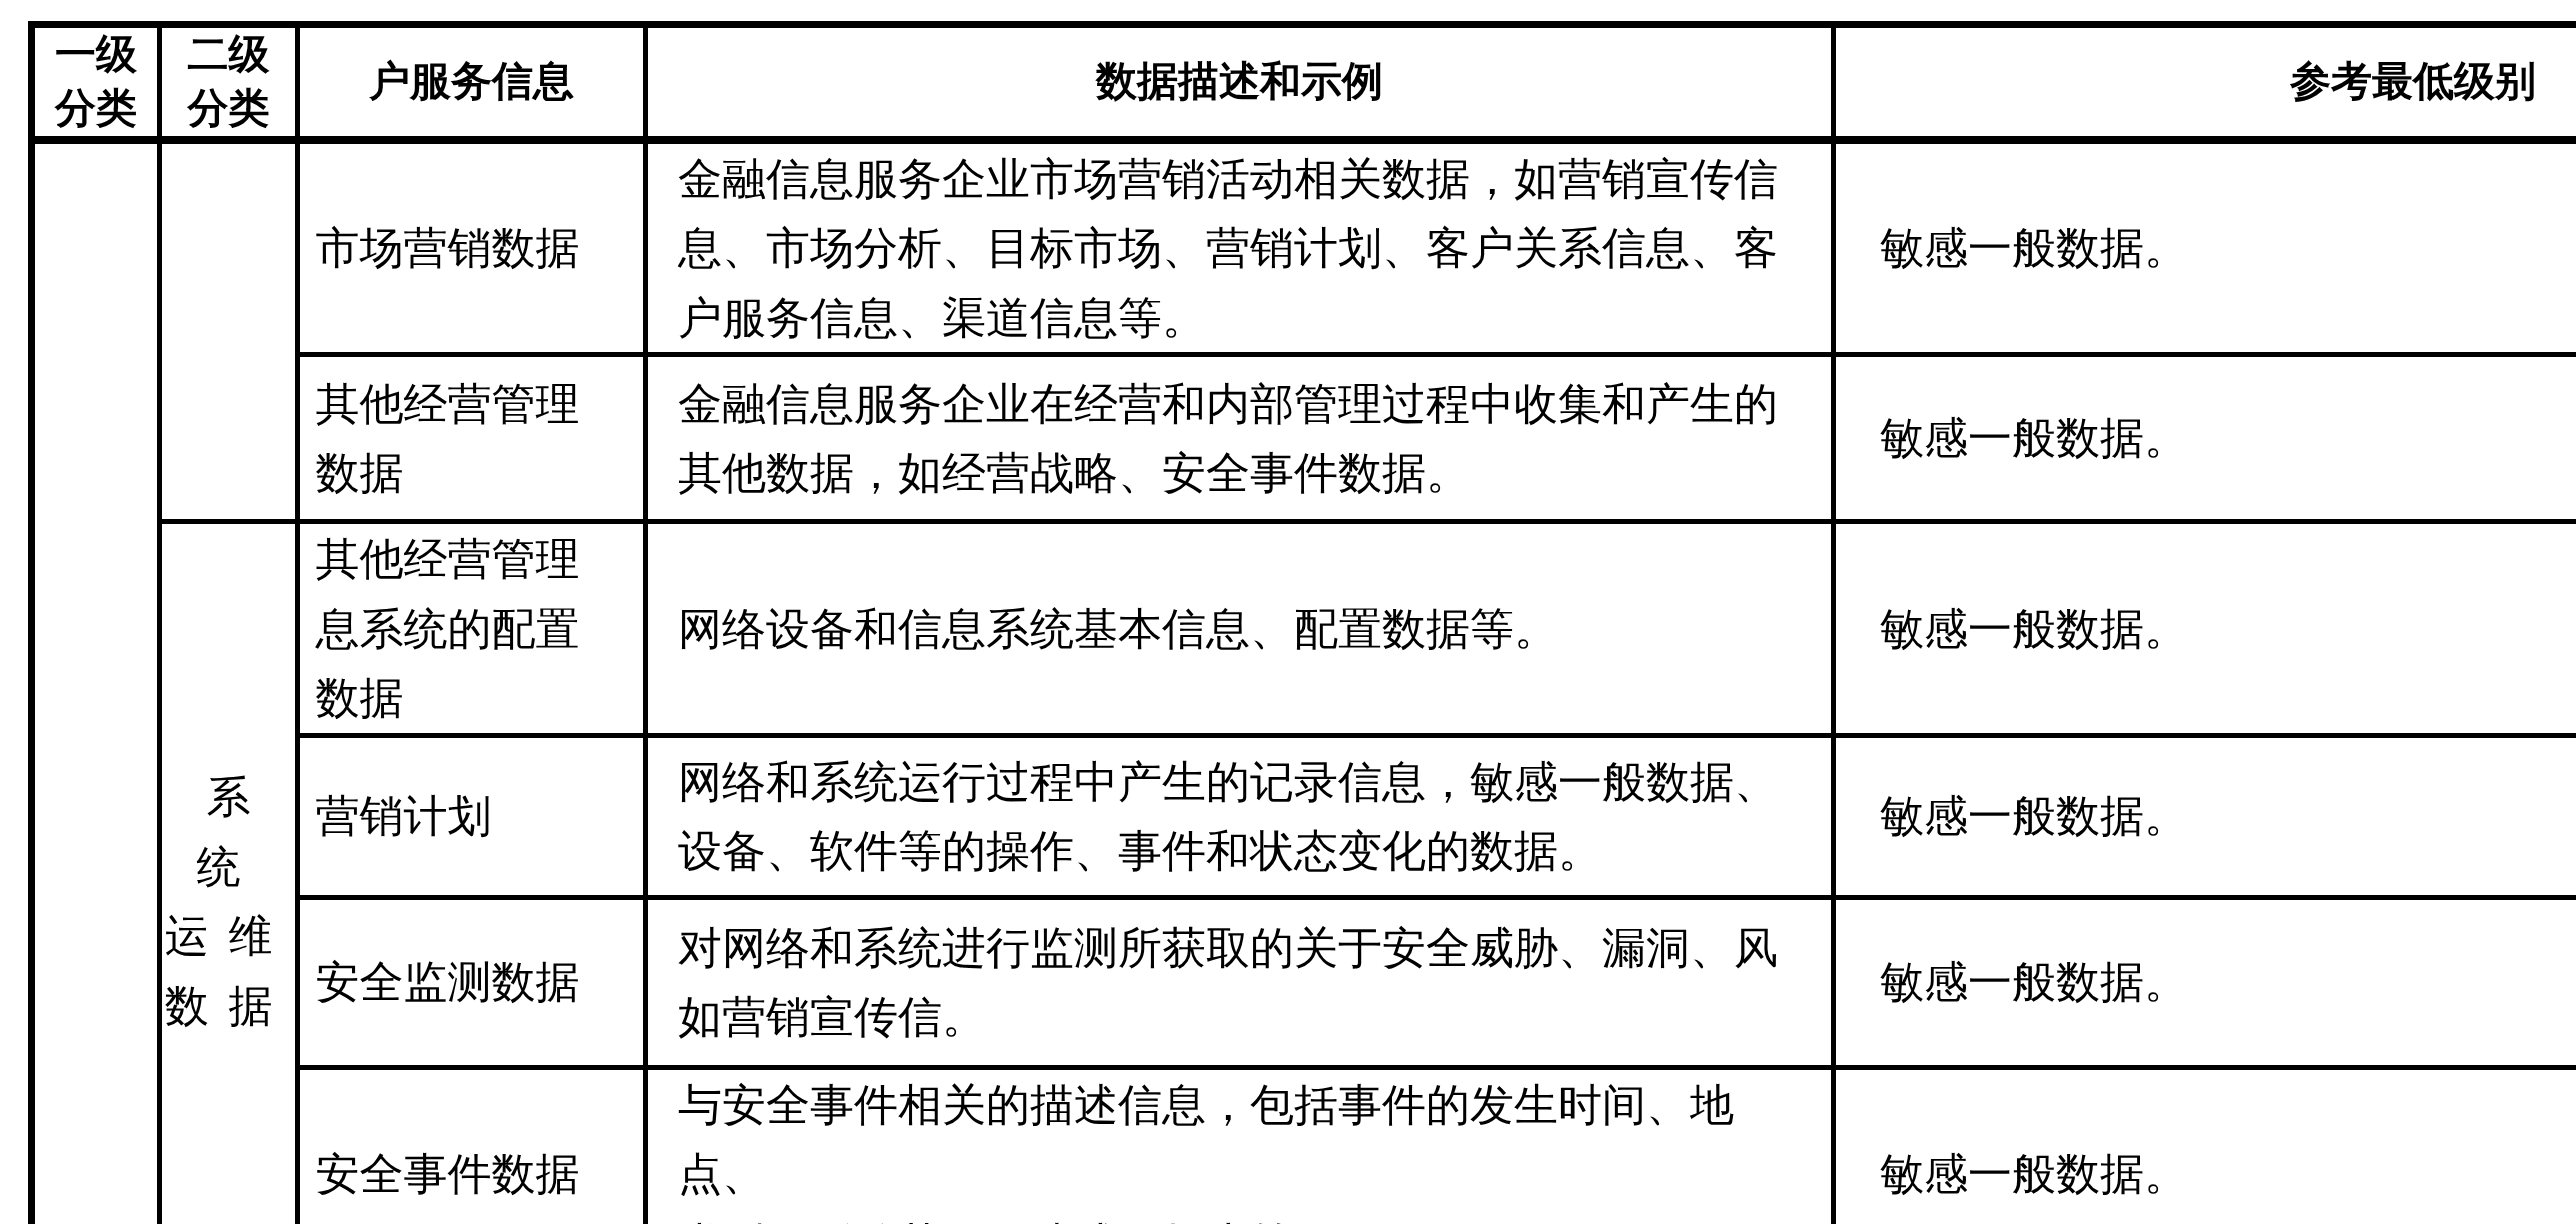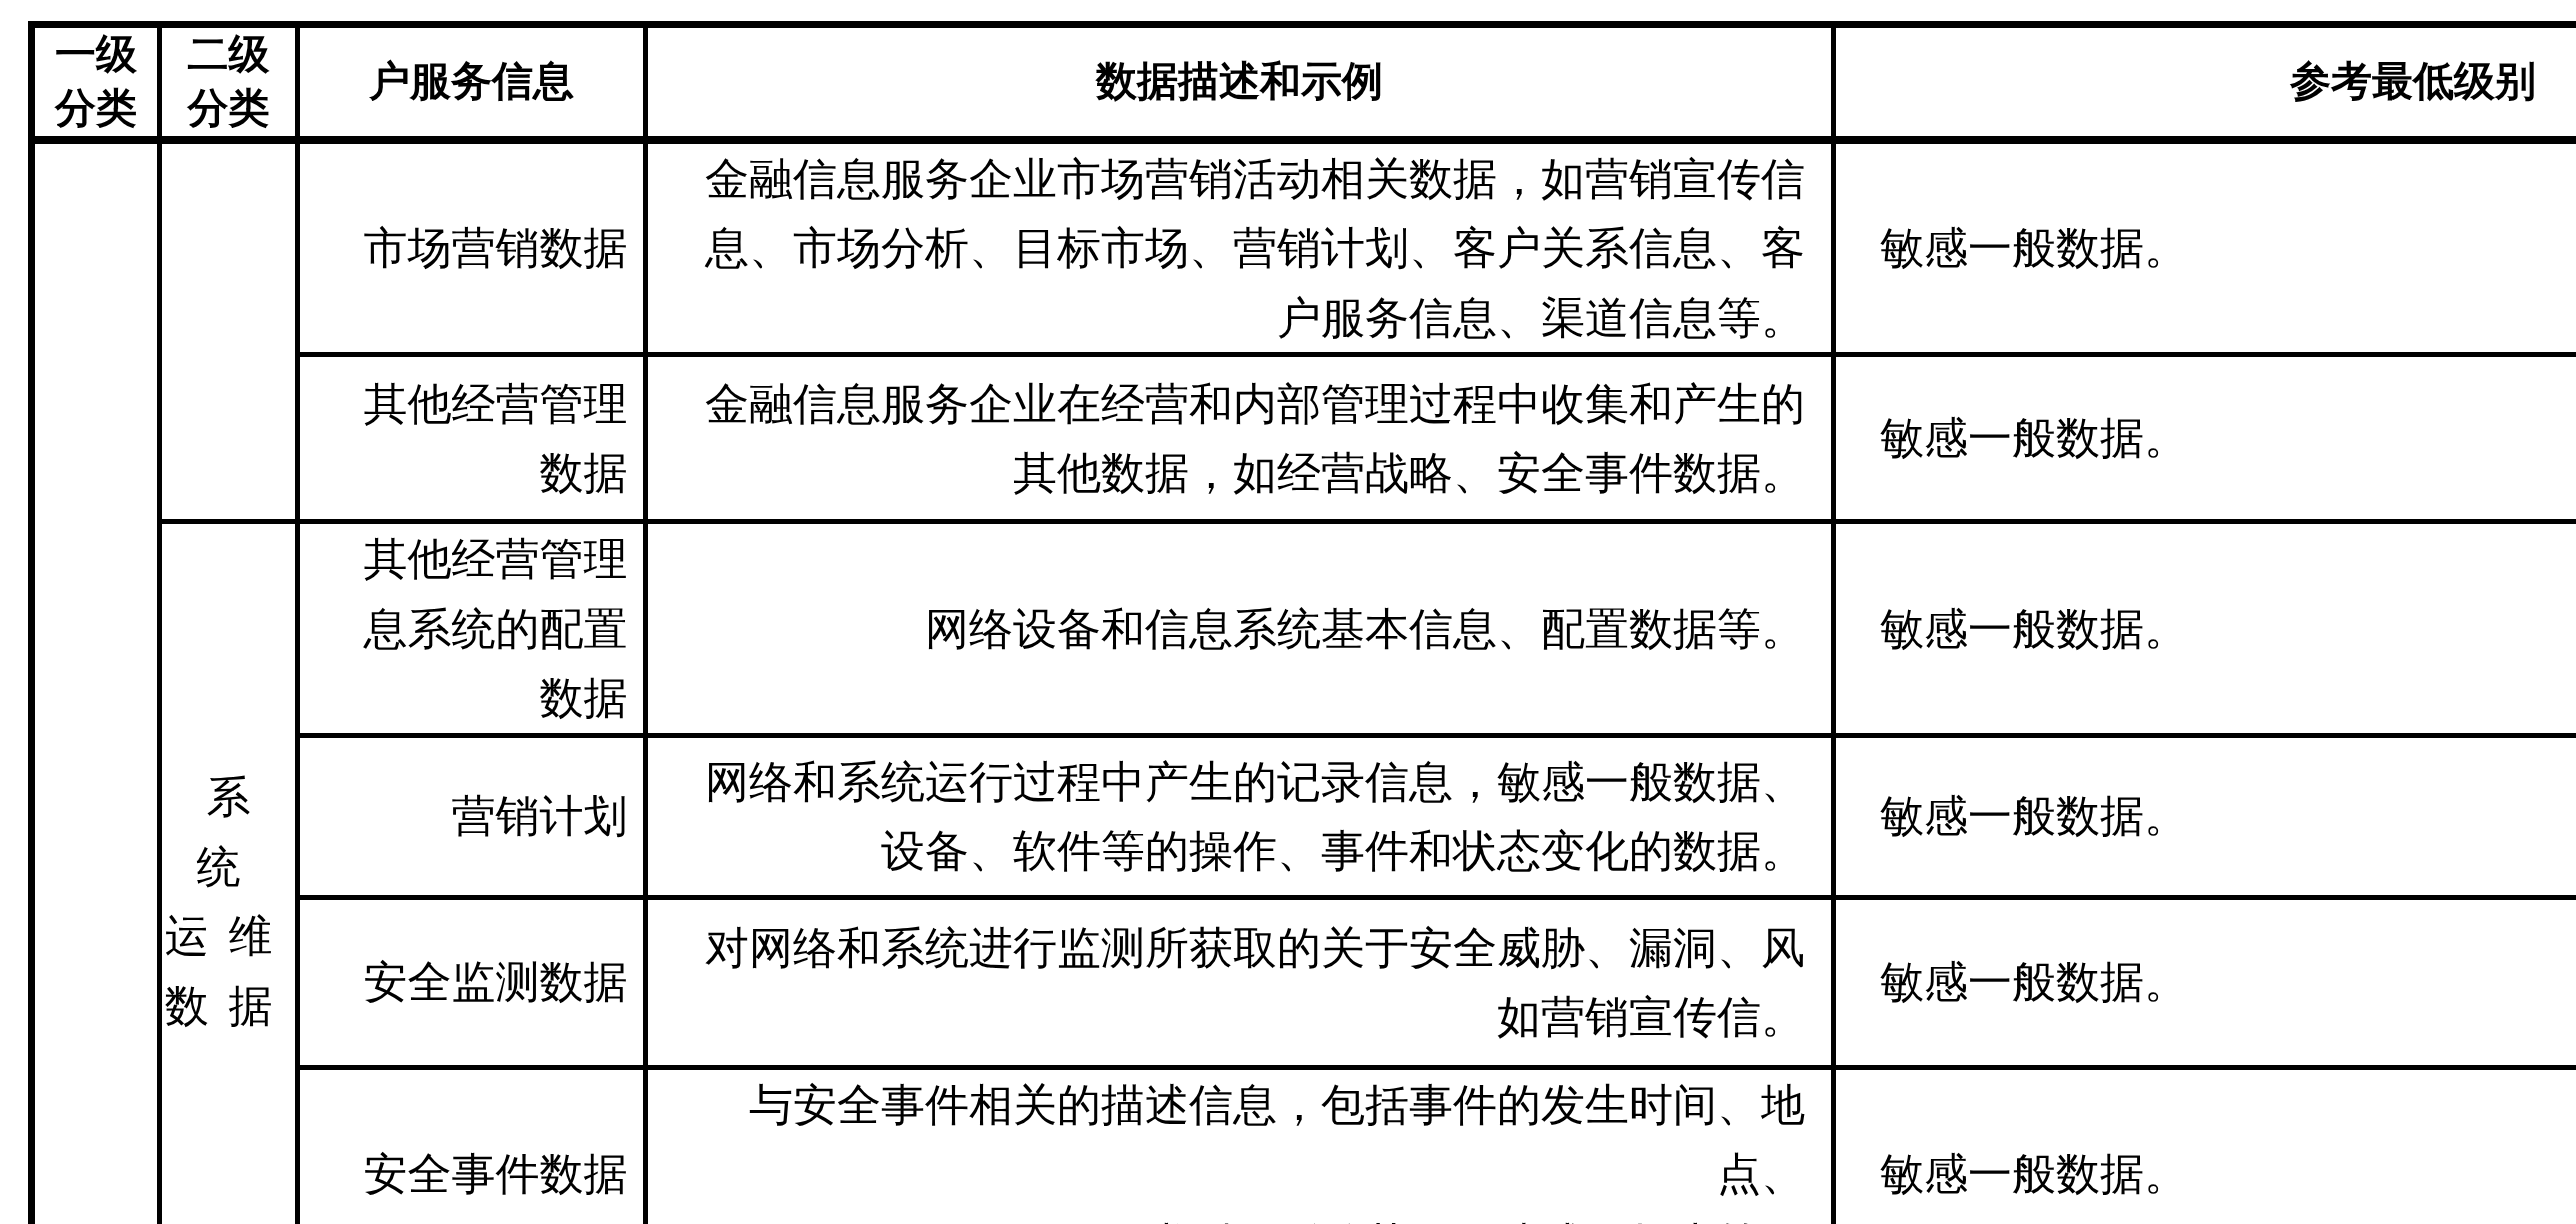--- a/index.html
+++ b/index.html
@@ -58,26 +58,26 @@
   tr.r6 { height: 152px; }
 
   td.c-l1 { text-align: center; }
   td.c-l2 {
     text-align: center;
     white-space: pre-line;
     letter-spacing: 0.45em;
     text-indent: 0.45em;
   }
   td.c-cat {
-    text-align: right;
+    text-align: left;
     white-space: pre-line;
     padding: 0 15.5px;
   }
   td.c-desc {
-    text-align: right;
+    text-align: left;
     white-space: pre-line;
     padding: 0 26px 0 30px;
   }
   td.c-level {
     text-align: left;
     padding-left: 44px;
     padding-right: 20.6px;
   }
 </style>
 </head>

